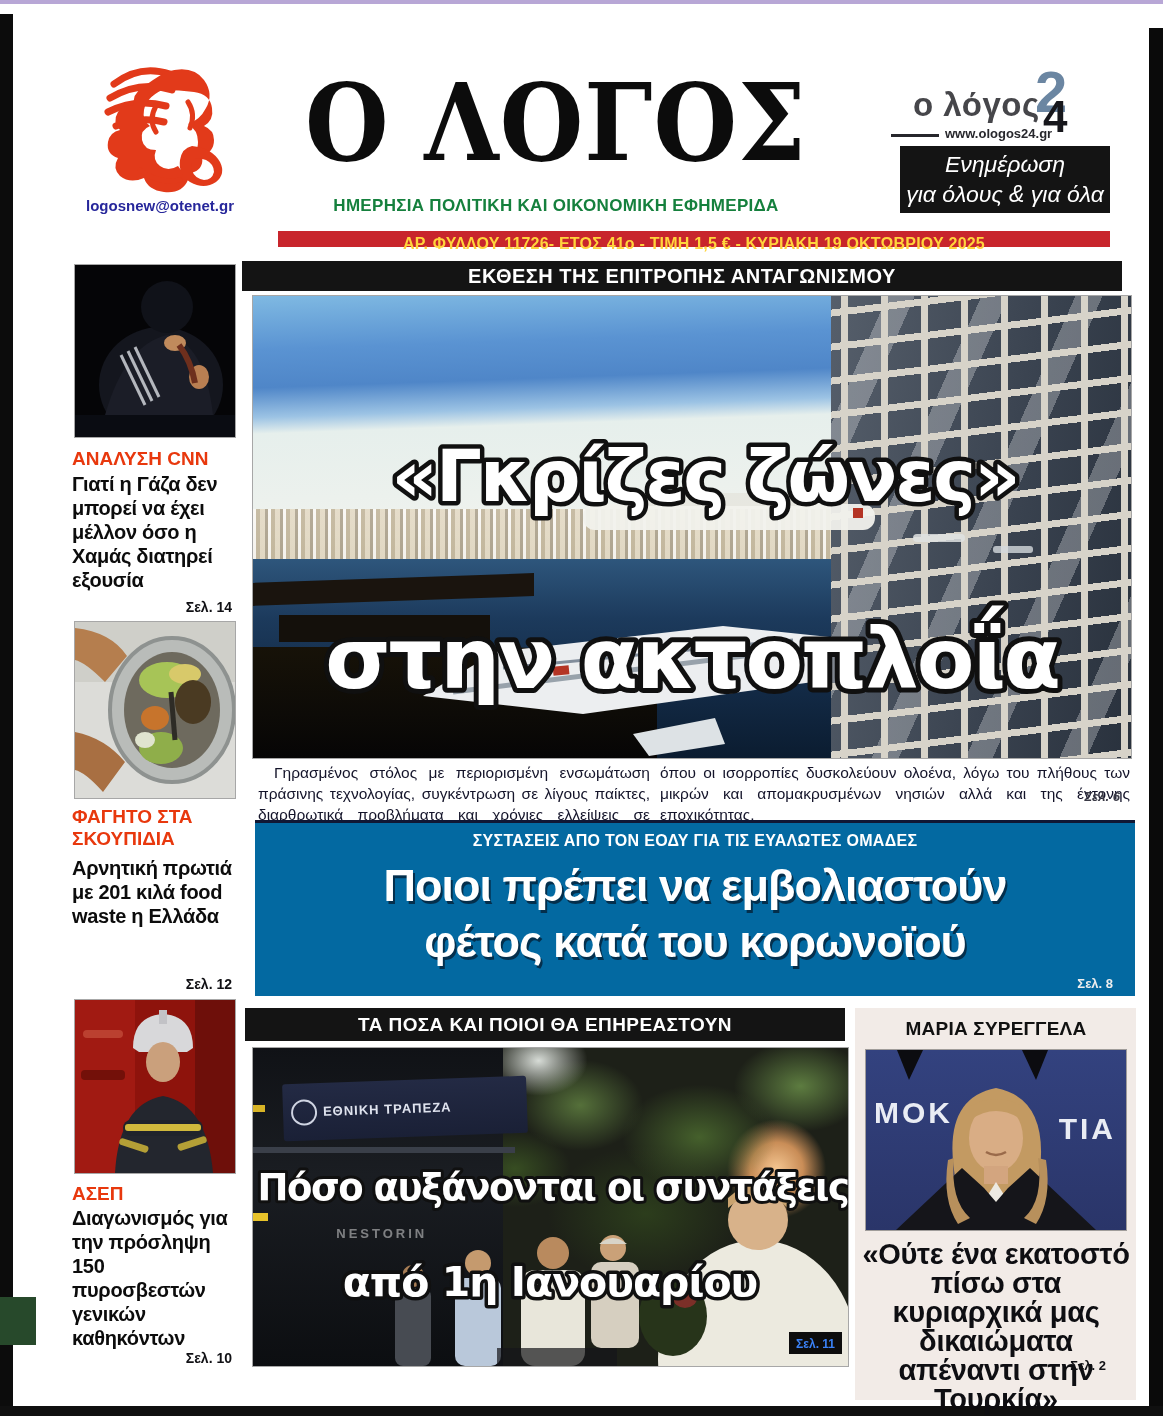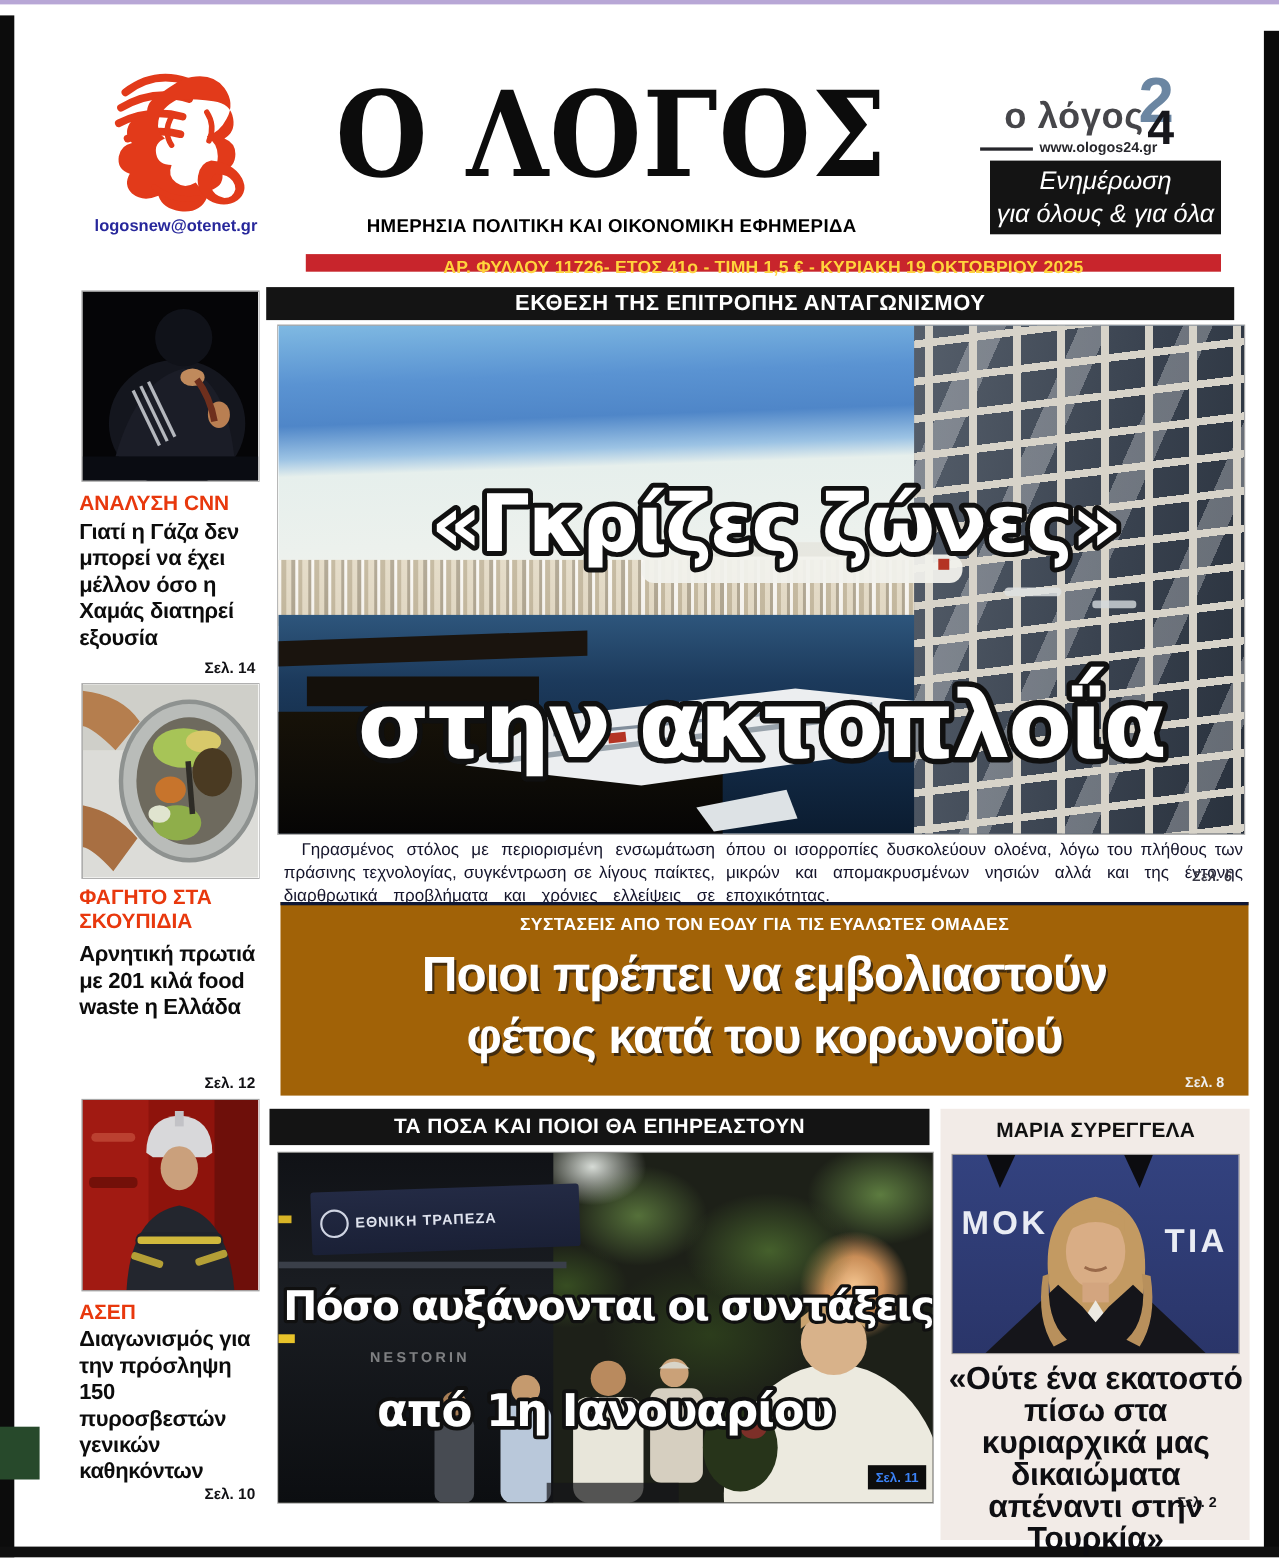--- a/index.html
+++ b/index.html
@@ -41,21 +41,21 @@
     <path d="M60,56 q-8,14 0,26"></path>
     <path d="M92,52 q8,12 2,26"></path>
     <path d="M44,120 q18,14 40,10"></path>
   </g>
 </svg>
 
 <div class="abs" style="left:86px;top:197px;width:180px;text-align:left;font-weight:bold;font-size:15px;color:#27279b;">logosnew@otenet.gr</div>
 
 <div class="abs" style="left:300px;top:56px;width:512px;text-align:center;font-family:'DejaVu Serif','Liberation Serif',serif;font-weight:bold;font-size:96px;line-height:120px;color:#0c0c0c;letter-spacing:1px;transform:scaleY(1.12);transform-origin:top;">Ο ΛΟΓΟΣ</div>
 
-<div class="abs" style="left:296px;top:196px;width:520px;text-align:center;font-weight:bold;font-size:17px;color:#000000;letter-spacing:0.3px;">ΗΜΕΡΗΣΙΑ ΠΟΛΙΤΙΚΗ ΚΑΙ ΟΙΚΟΝΟΜΙΚΗ ΕΦΗΜΕΡΙΔΑ</div>
+<div class="abs" style="left:296px;top:196px;width:520px;text-align:center;font-weight:bold;font-size:17px;color:#15803d;letter-spacing:0.3px;">ΗΜΕΡΗΣΙΑ ΠΟΛΙΤΙΚΗ ΚΑΙ ΟΙΚΟΝΟΜΙΚΗ ΕΦΗΜΕΡΙΔΑ</div>
 
 <div class="abs" style="left:905px;top:72px;width:180px;height:70px;">
   <span class="abs" style="left:8px;top:14px;font-weight:bold;font-size:33px;color:#46464a;letter-spacing:0.5px;">ο λόγος</span>
   <span class="abs" style="left:130px;top:-14px;font-weight:bold;font-size:58px;color:#6b86a2;">2</span>
   <span class="abs" style="left:138px;top:20px;font-weight:bold;font-size:44px;color:#17171c;">4</span>
   <span class="abs" style="left:-14px;top:62px;width:48px;height:3px;background:#26262b;"></span>
   <span class="abs" style="left:40px;top:54px;font-weight:bold;font-size:13px;color:#27272c;">www.ologos24.gr</span>
 </div>
 
 <div class="abs" style="left:900px;top:146px;width:210px;height:67px;background:#141414;color:#ffffff;font-style:italic;font-size:23px;line-height:30px;text-align:center;padding-top:3px;box-sizing:border-box;">
@@ -171,21 +171,21 @@
     <rect x="48" y="120" width="80" height="16" rx="8" fill="#20232b"></rect>
     <rect x="50" y="124" width="76" height="7" rx="3" fill="#e3c93e" opacity="0.9"></rect>
     <rect x="44" y="142" width="30" height="7" rx="3" fill="#d8be38" opacity="0.8" transform="rotate(18 59 145)"></rect>
     <rect x="102" y="140" width="30" height="7" rx="3" fill="#d8be38" opacity="0.8" transform="rotate(-18 117 143)"></rect>
   </svg>
 </div>
 <div class="abs kicker-red" style="left:72px;top:1183px;width:165px;">ΑΣΕΠ</div>
 <div class="abs side-headline" style="left:72px;top:1206px;width:170px;">Διαγωνισμός για την πρόσληψη 150 πυροσβεστών γενικών καθηκόντων</div>
 <div class="abs page-ref" style="left:72px;top:1350px;width:160px;">Σελ. 10</div>
 
-<div class="abs" style="left:255px;top:820px;width:880px;height:176px;background:#a16207;border-top:3px solid #101734;box-sizing:border-box;">
+<div class="abs" style="left:255px;top:820px;width:880px;height:176px;background:#0369a1;border-top:3px solid #101734;box-sizing:border-box;">
   <div class="center" style="margin-top:9px;color:#ffffff;font-weight:bold;font-size:16px;letter-spacing:0.3px;">ΣΥΣΤΑΣΕΙΣ ΑΠΟ ΤΟΝ ΕΟΔΥ ΓΙΑ ΤΙΣ ΕΥΑΛΩΤΕΣ ΟΜΑΔΕΣ</div>
   <div class="center" style="margin-top:8px;color:#ffffff;font-weight:bold;font-size:45px;line-height:56px;letter-spacing:-1px;text-shadow:2px 3px 0 rgba(5,8,20,0.6);">Ποιοι πρέπει να εμβολιαστούν</div>
   <div class="center" style="color:#ffffff;font-weight:bold;font-size:45px;line-height:56px;letter-spacing:-1px;text-shadow:2px 3px 0 rgba(5,8,20,0.6);">φέτος κατά του κορωνοϊού</div>
   <div class="abs" style="right:22px;bottom:5px;color:#eeeeee;font-weight:bold;font-size:13px;">Σελ. 8</div>
 </div>
 
 <div class="abs bar-black" style="left:245px;top:1008px;width:600px;height:33px;">
   <span style="font-size:19px;line-height:33px;letter-spacing:0.4px;">ΤΑ ΠΟΣΑ ΚΑΙ ΠΟΙΟΙ ΘΑ ΕΠΗΡΕΑΣΤΟΥΝ</span>
 </div>
 

